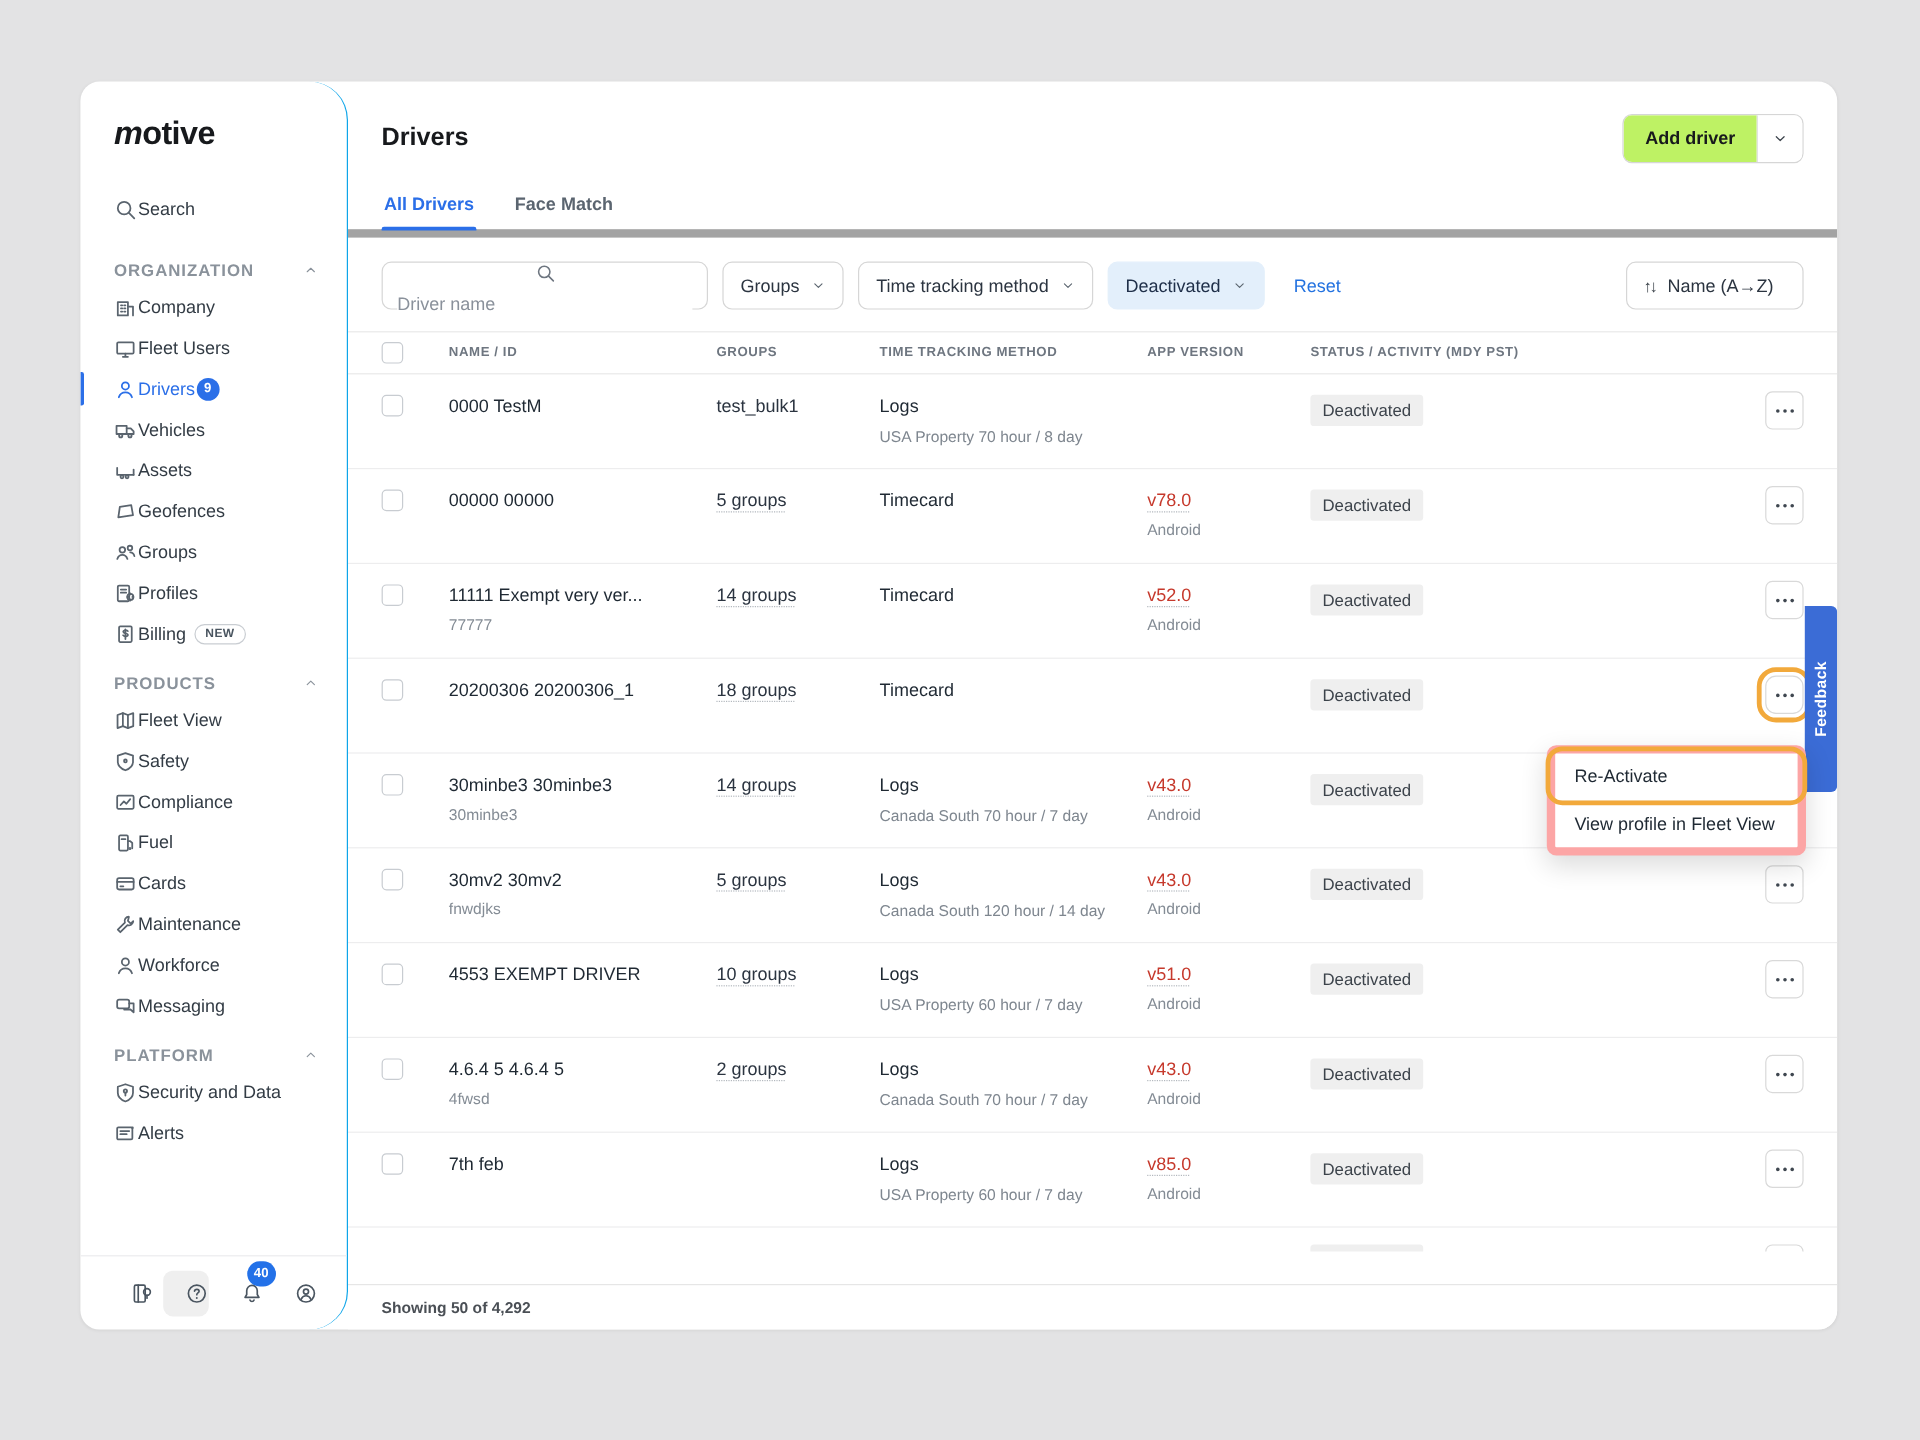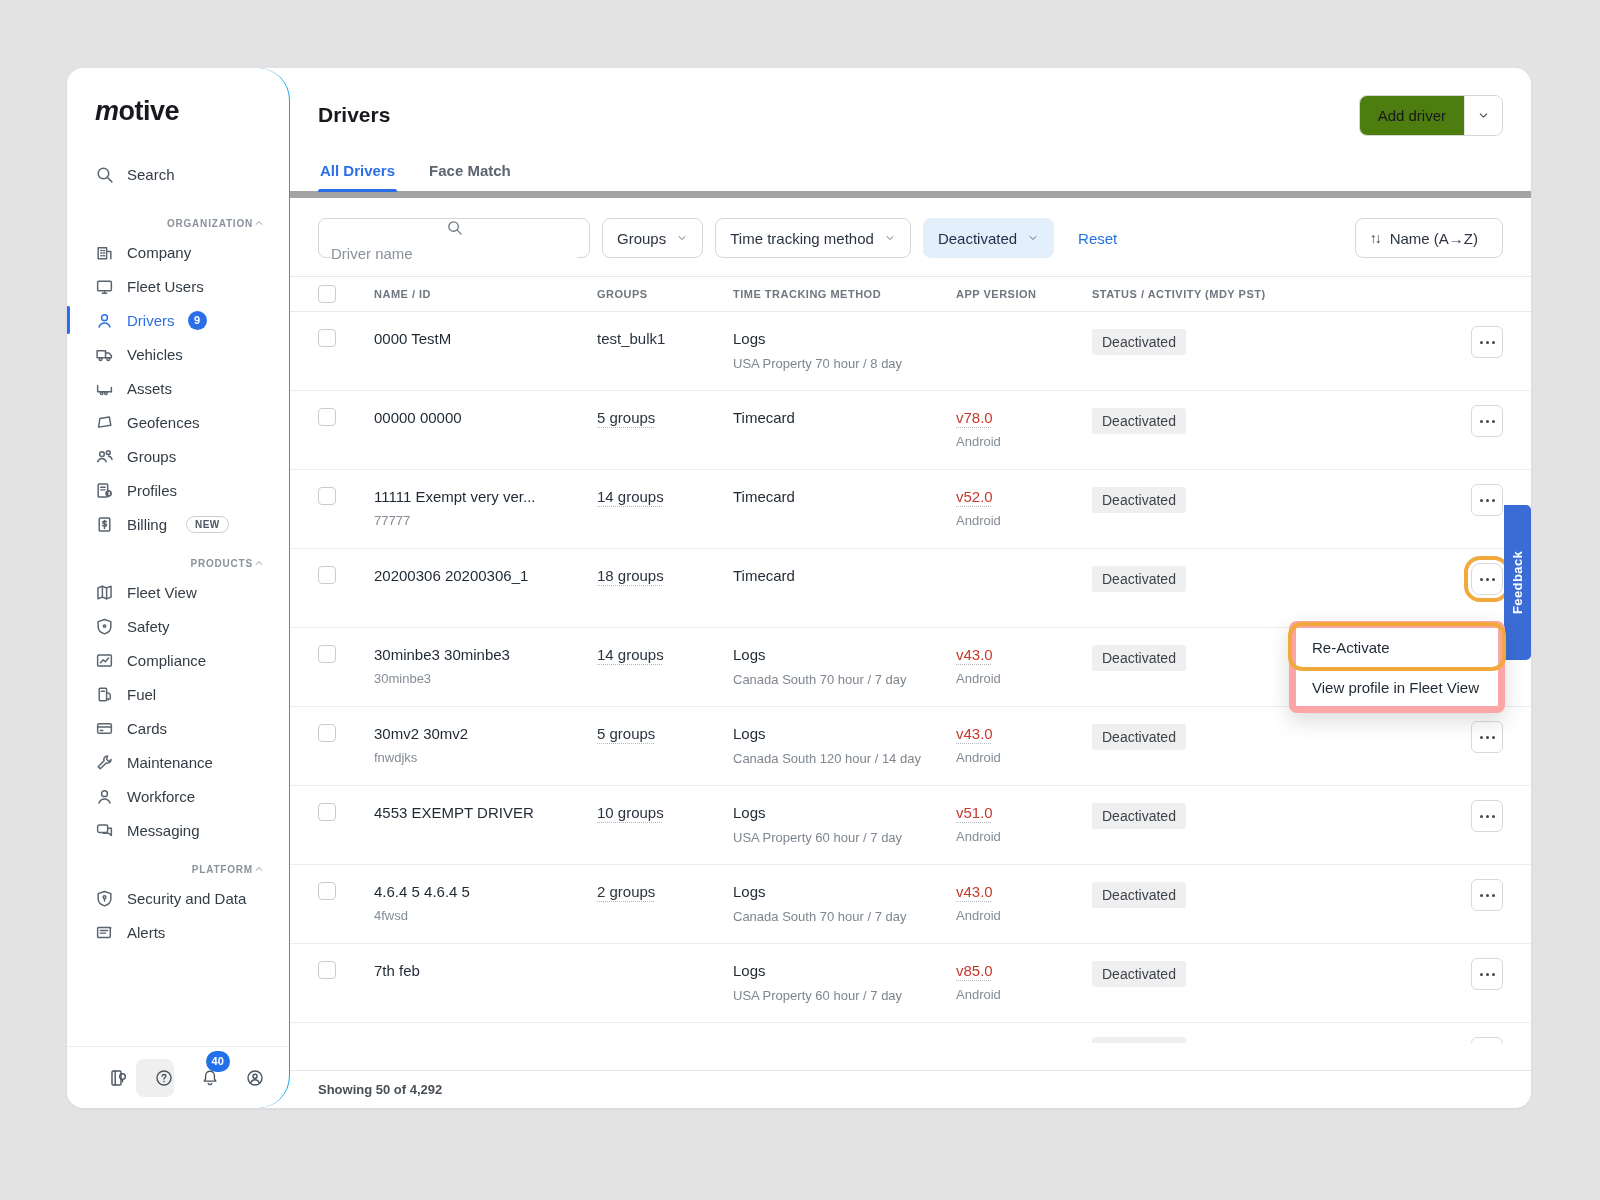--- a/index.html
+++ b/index.html
@@ -6,49 +6,49 @@
   html,body { width:1600px; height:1200px; }
   body { background:#e3e3e4; font-family:"Liberation Sans", sans-serif; color:#1f2733; }
   .card { position:absolute; left:67px; top:68px; width:1464px; height:1040px;
           background:#fff; border-radius:16px; overflow:hidden; display:flex;
           box-shadow:0 1px 3px rgba(0,0,0,.06); }
 
   
   aside { width:223px; flex:0 0 223px; border-right:1px solid #0ea5e9; display:flex; flex-direction:column; padding-top:24px;border-radius:32px; }
   .logo { font-size:27px; font-weight:800; letter-spacing:-.5px; color:#17191c; margin:4px 0 28px 28px; }
   .logo::first-letter { font-style:italic; }
-  .side-item { position:relative; display:flex; align-items:center; gap:13px; height:34px;
+  .side-item { position:relative; display:flex; align-items:center; gap:1px; height:34px;
                padding-left:28px; font-size:15px; color:#333c45; cursor:pointer; }
   .side-item .sicon { width:19px; height:19px; display:flex; align-items:center; color:#5a646e; flex:0 0 19px; }
   .side-item.search { margin-bottom:8px; height:38px; }
   .side-item.active { color:#2b6fe8; }
   .side-item.active .sicon { color:#2b6fe8; }
   .side-item.active::before { content:""; position:absolute; left:0; top:3px; bottom:3px; width:3px; background:#2b6fe8; border-radius:0 2px 2px 0; }
   .count-badge { background:#2b6fe8; color:#fff; font-size:11px; font-weight:700; min-width:19px; height:19px;
                  border-radius:10px; display:flex; align-items:center; justify-content:center; padding:0 4px; }
   .new-tag { border:1px solid #c9cdd2; color:#4a5560; font-size:10px; font-weight:600; letter-spacing:.4px;
              padding:2px 8px; border-radius:10px; margin-left:6px; }
-  .section-head { display:flex; align-items:center; justify-content:flex-end; margin:16px 24px 6px 28px;
-                  font-size:10px; font-weight:700; letter-spacing:.8px; color:#8a929b; }
+  .section-head { display:flex; align-items:center; justify-content:space-between; margin:16px 24px 6px 28px;
+                  font-size:14px; font-weight:700; letter-spacing:.8px; color:#8a929b; }
   .section-head .sicon { width:12px; height:12px; color:#8a929b; }
   .side-footer { margin-top:auto; border-top:1px solid #ececee; height:62px; display:flex; align-items:center;
                  justify-content:space-between; padding:0 24px; }
   .foot-btn { position:relative; width:38px; height:38px; border-radius:8px; display:flex; align-items:center;
               justify-content:flex-end; color:#4a5560; cursor:pointer; background:transparent; border:none; }
   .foot-btn.boxed { background:#efefef; }
   .foot-btn .sicon { width:20px; height:20px; }
   .bell-badge { position:absolute; top:-8px; right:-10px; background:#2371e8; color:#fff; font-size:11px; font-weight:700;
                 min-width:24px; height:21px; border-radius:12px; display:flex; align-items:center; justify-content:center; }
 
   
   main { flex:1; display:flex; flex-direction:column; position:relative; padding-top:26px; min-width:0; }
   .main-head { display:flex; align-items:center; justify-content:space-between; padding:0 28px; height:42px; }
   .page-title { font-size:21px; font-weight:700; color:#17191c; }
   .split-btn { display:flex; border:1px solid #d6d6d6; border-radius:8px; height:41px; overflow:hidden; background:#fff; }
-  .split-main { padding:0 18px; font-size:15px; font-weight:400; color:#17191c; display:flex; align-items:center; cursor:pointer; background:#4d7c0f; border:none; font-family:inherit; }
+  .split-main { padding:0 18px; font-size:15px; font-weight:700; color:#17191c; display:flex; align-items:center; cursor:pointer; background:#bef264; border:none; font-family:inherit; }
   .split-caret { width:38px; border-left:1px solid #e2e2e2; display:flex; align-items:center; justify-content:center; color:#3c434b; cursor:pointer; background:#fff; border-top:none;border-right:none;border-bottom:none; }
 
   .tabs { display:flex; gap:30px; padding:0 28px; margin-top:16px; border-bottom:7px solid #a3a3a3; }
   .tab { font-size:15px; font-weight:600; color:#5b6570; padding:10px 2px 12px; cursor:pointer; position:relative; }
   .tab.active { color:#2b6fe8; }
   .tab.active::after { content:""; position:absolute; left:0; right:0; bottom:-1px; height:3px; background:#2b6fe8; border-radius:2px 2px 0 0; }
 
   .filters { display:flex; align-items:center; gap:12px; padding:20px 28px 18px; }
   .search-box { display:flex; align-items:center; gap:9px; width:272px; height:40px; border:1px solid #d6d6d6; border-radius:8px; padding:0 12px; color:#8a919b;flex-direction:column; }
   .search-box .sicon { width:17px; height:17px; color:#6e7680; flex:0 0 17px; }

